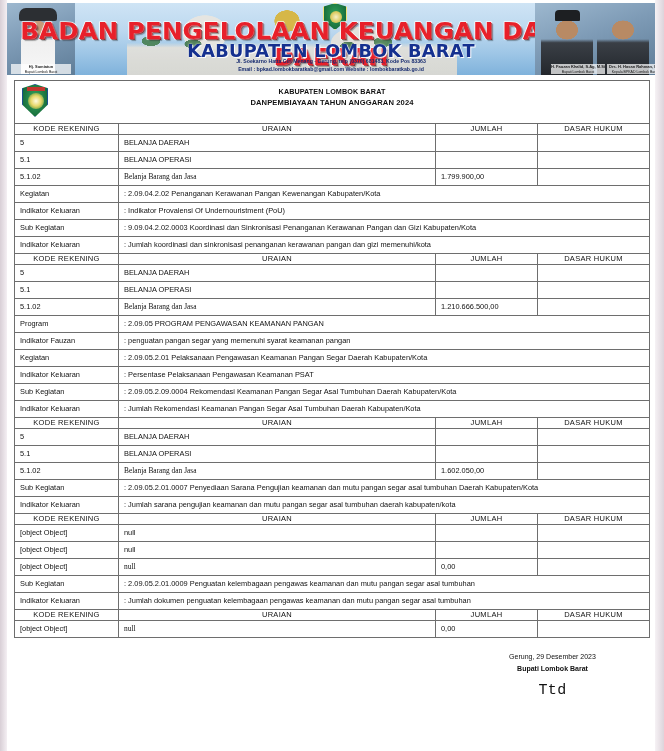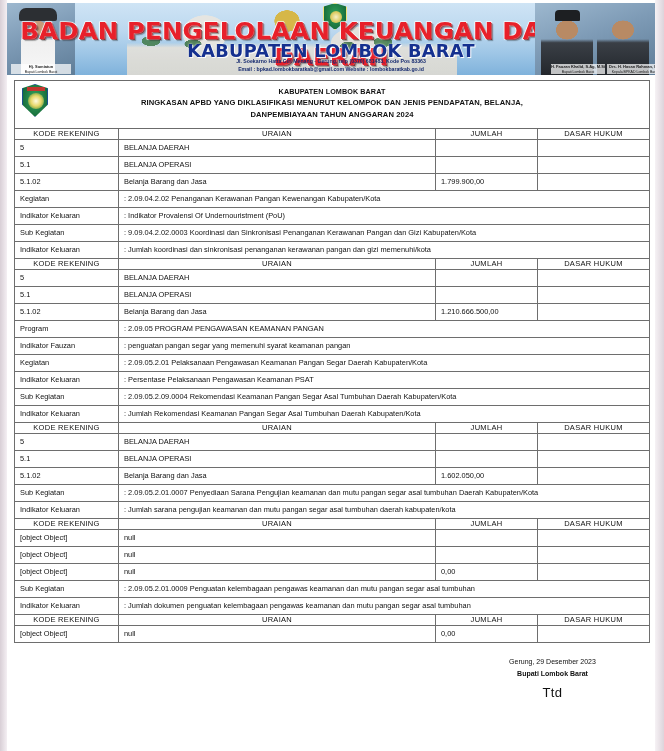--- a/index.html
+++ b/index.html
@@ -185,40 +185,40 @@
 
   tr.hdr td {
     text-align: center;
     font-weight: normal;
     letter-spacing: .3px;
     font-size: 7.5px;
     padding: 0 3px;
   }
   td.num { text-align: right; padding-right: 10px; }
   .ind1 { padding-left: 22px; }
-  .ind2 { padding-left: 34px; }
+  .ind2 { padding-left: 34px; font-family: Liberation Serif, serif; }
 
   
   .sign {
     margin-top: 13px;
     width: 100%;
     text-align: center;
     font-size: 7px;
     color: #111;
   }
   .sign .blk {
     width: 175px;
     margin-left: auto;
     margin-right: 10px;
     text-align: center;
     line-height: 1.75;
   }
   .sign .place { font-weight: normal; }
   .sign .role { font-weight: bold; }
-  .sign .ttd { font-size: 13px; font-weight: normal; letter-spacing: .4px; margin: 2px 0 3px; font-family: Liberation Sans, sans-serif; }
+  .sign .ttd { font-size: 15px; font-weight: normal; letter-spacing: .4px; margin: 2px 0 3px; font-family: Liberation Mono, monospace; }
 </style>
 </head>
 <body>
 
 <div id="page">
 
   <div class="banner">
     <div class="mosque"></div>
     <div class="palms"></div>
 
@@ -253,21 +253,20 @@
       <span class="sub">Kepala BPKAD Lombok Barat</span>
     </div>
   </div>
 
   <div class="doc">
 
     <div class="title-box">
       <div class="logo"></div>
       <div class="ttl">
         <div class="l1">KABUPATEN LOMBOK BARAT</div>
-        <div>RINGKASAN APBD YANG DIKLASIFIKASI MENURUT KELOMPOK DAN JENIS PENDAPATAN, BELANJA,</div>
         <div>DANPEMBIAYAAN TAHUN ANGGARAN 2024</div>
       </div>
     </div>
 
     <table class="grid">
       <colgroup>
         <col class="c1">
           <col class="c2">
           <col class="c3">
           <col class="c4">

